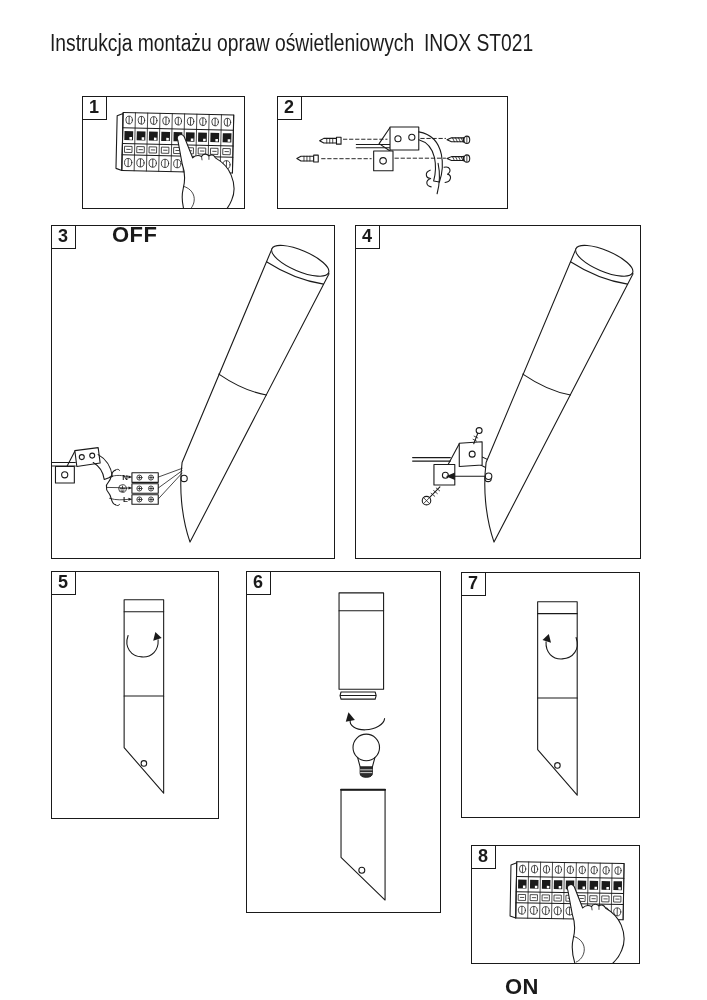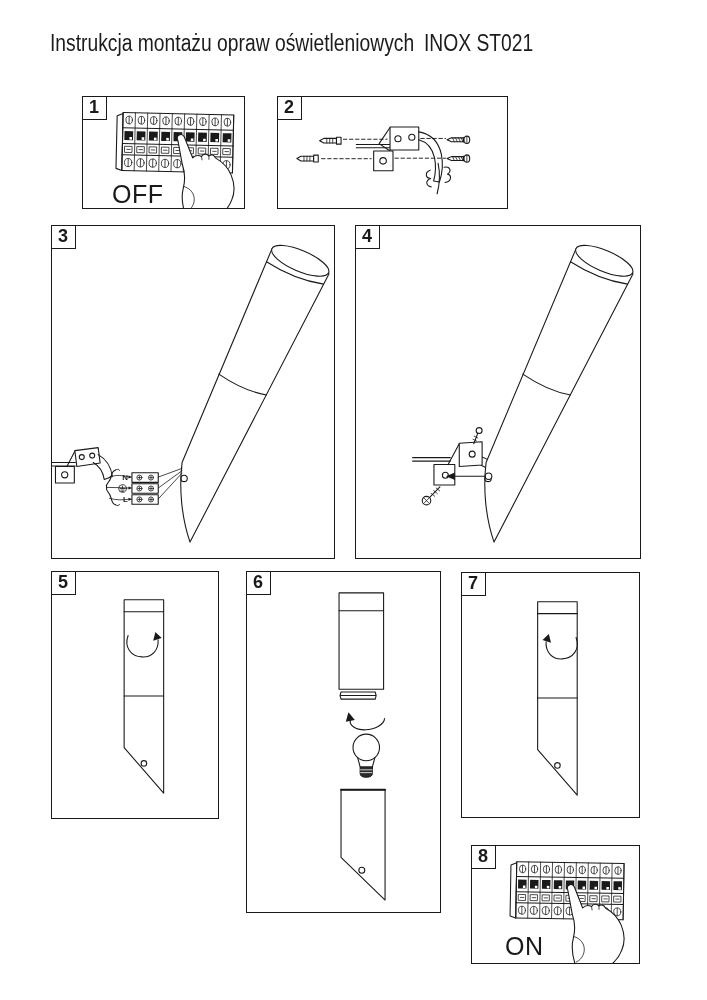--- a/index.html
+++ b/index.html
@@ -6,21 +6,21 @@
   .page{position:relative;width:707px;height:1000px;background:#fff;overflow:hidden;
         font-family:"Liberation Sans",sans-serif;color:#1a1a1a;}
   .title{position:absolute;left:50px;top:30px;font-size:23.5px;white-space:nowrap;
          transform:scaleX(0.82);transform-origin:0 50%;color:#1c1c1c;}
   .title .model{margin-left:12px;}
   .panel{position:absolute;border:1.4px solid #1a1a1a;background:#fff;box-sizing:border-box;}
   .panel > svg{position:absolute;left:0;top:0;width:100%;height:100%;}
   .numbox{position:absolute;left:-1.4px;top:-1.4px;width:25px;height:24px;border:1.4px solid #1a1a1a;
           background:#fff;display:flex;align-items:center;justify-content:center;
           font-size:18px;font-weight:700;box-sizing:border-box;z-index:3;}
-  .state{position:absolute;font-size:25px;font-weight:400;letter-spacing:.5px;z-index:2;}
+  .state{position:absolute;font-size:22px;font-weight:700;letter-spacing:.5px;z-index:2;margin-top:42px;}
   
   .s{fill:none;stroke:#1a1a1a;stroke-width:1.1;stroke-linecap:round;stroke-linejoin:round;}
   .sw{fill:#fff;stroke:#1a1a1a;stroke-width:1.1;stroke-linejoin:round;}
   .f{fill:#1a1a1a;stroke:none;}
   .dash{stroke-dasharray:3.5 2.6;stroke-width:.95;}
   .thin{stroke-width:.8;}
   .bold2{stroke-width:2;}
   text{font-family:"Liberation Sans",sans-serif;fill:#1a1a1a;}
 </style>
 </head>

